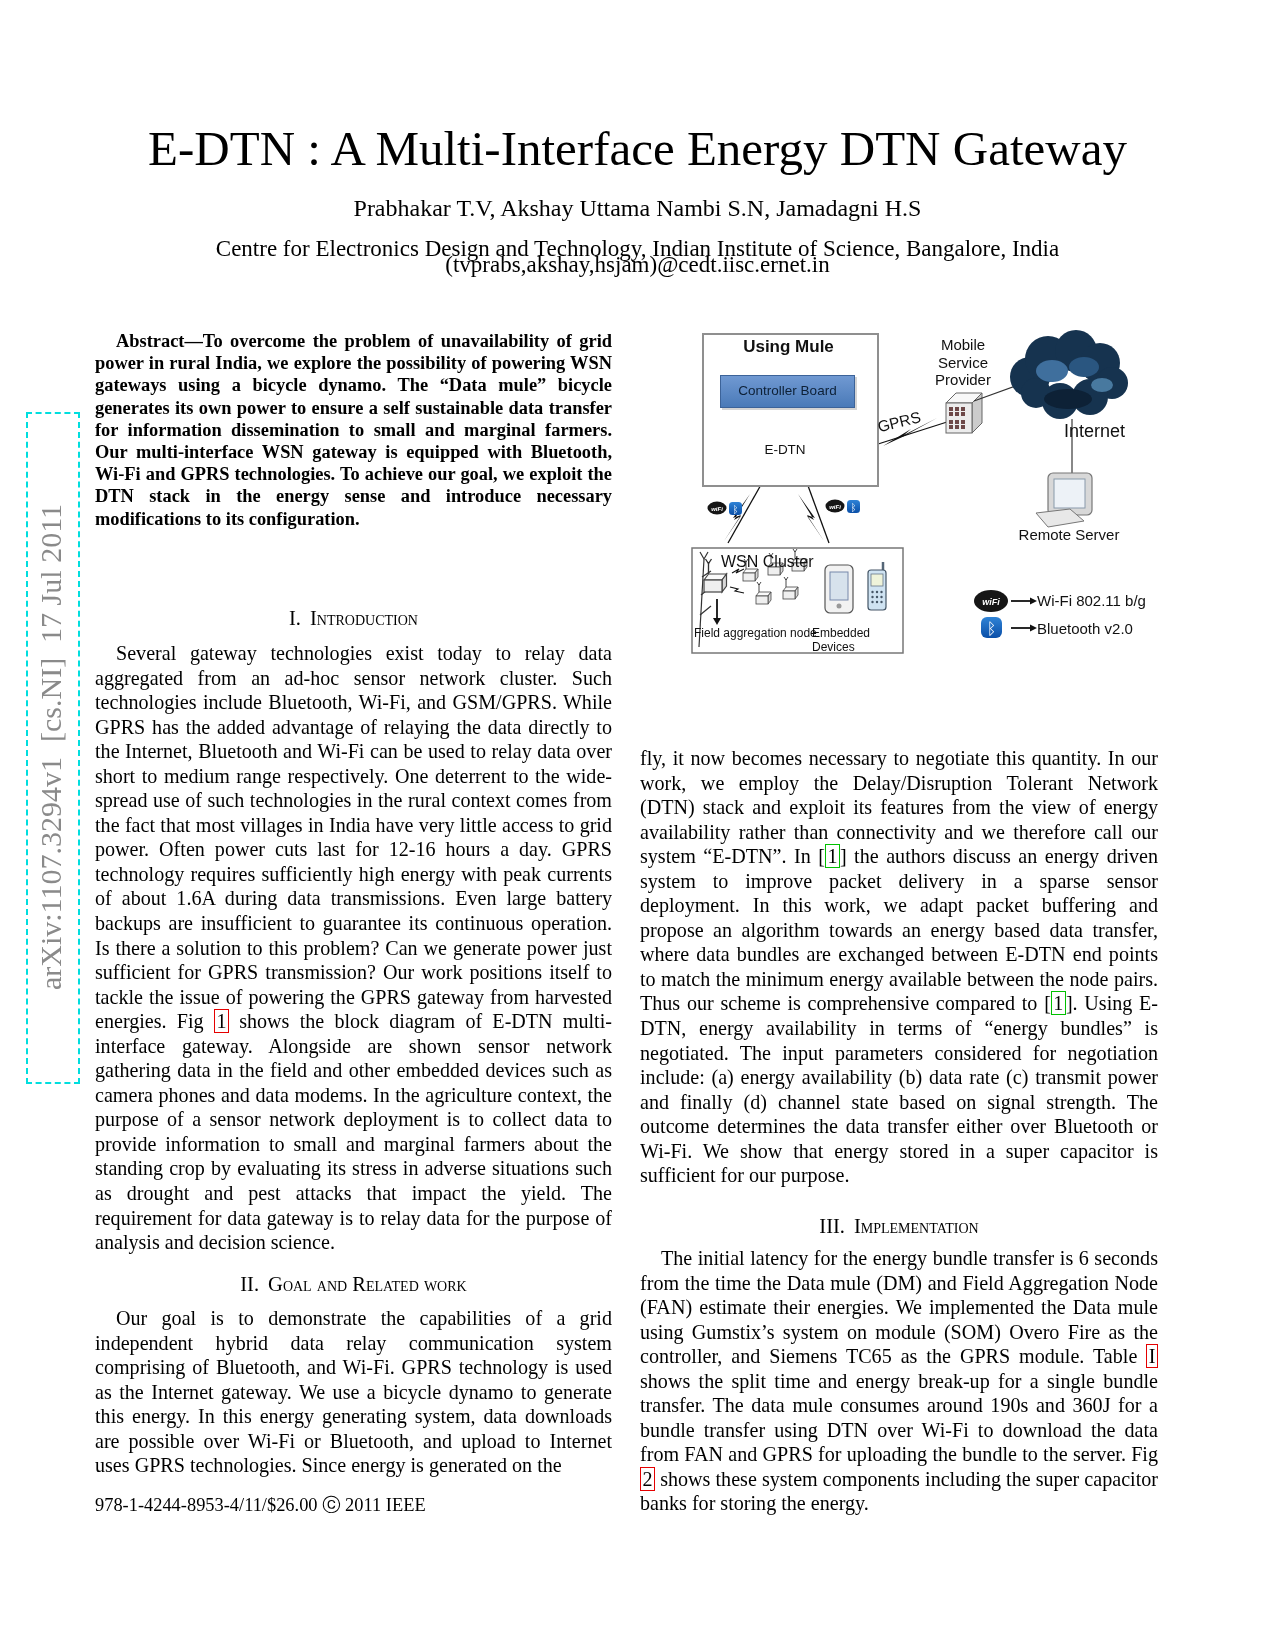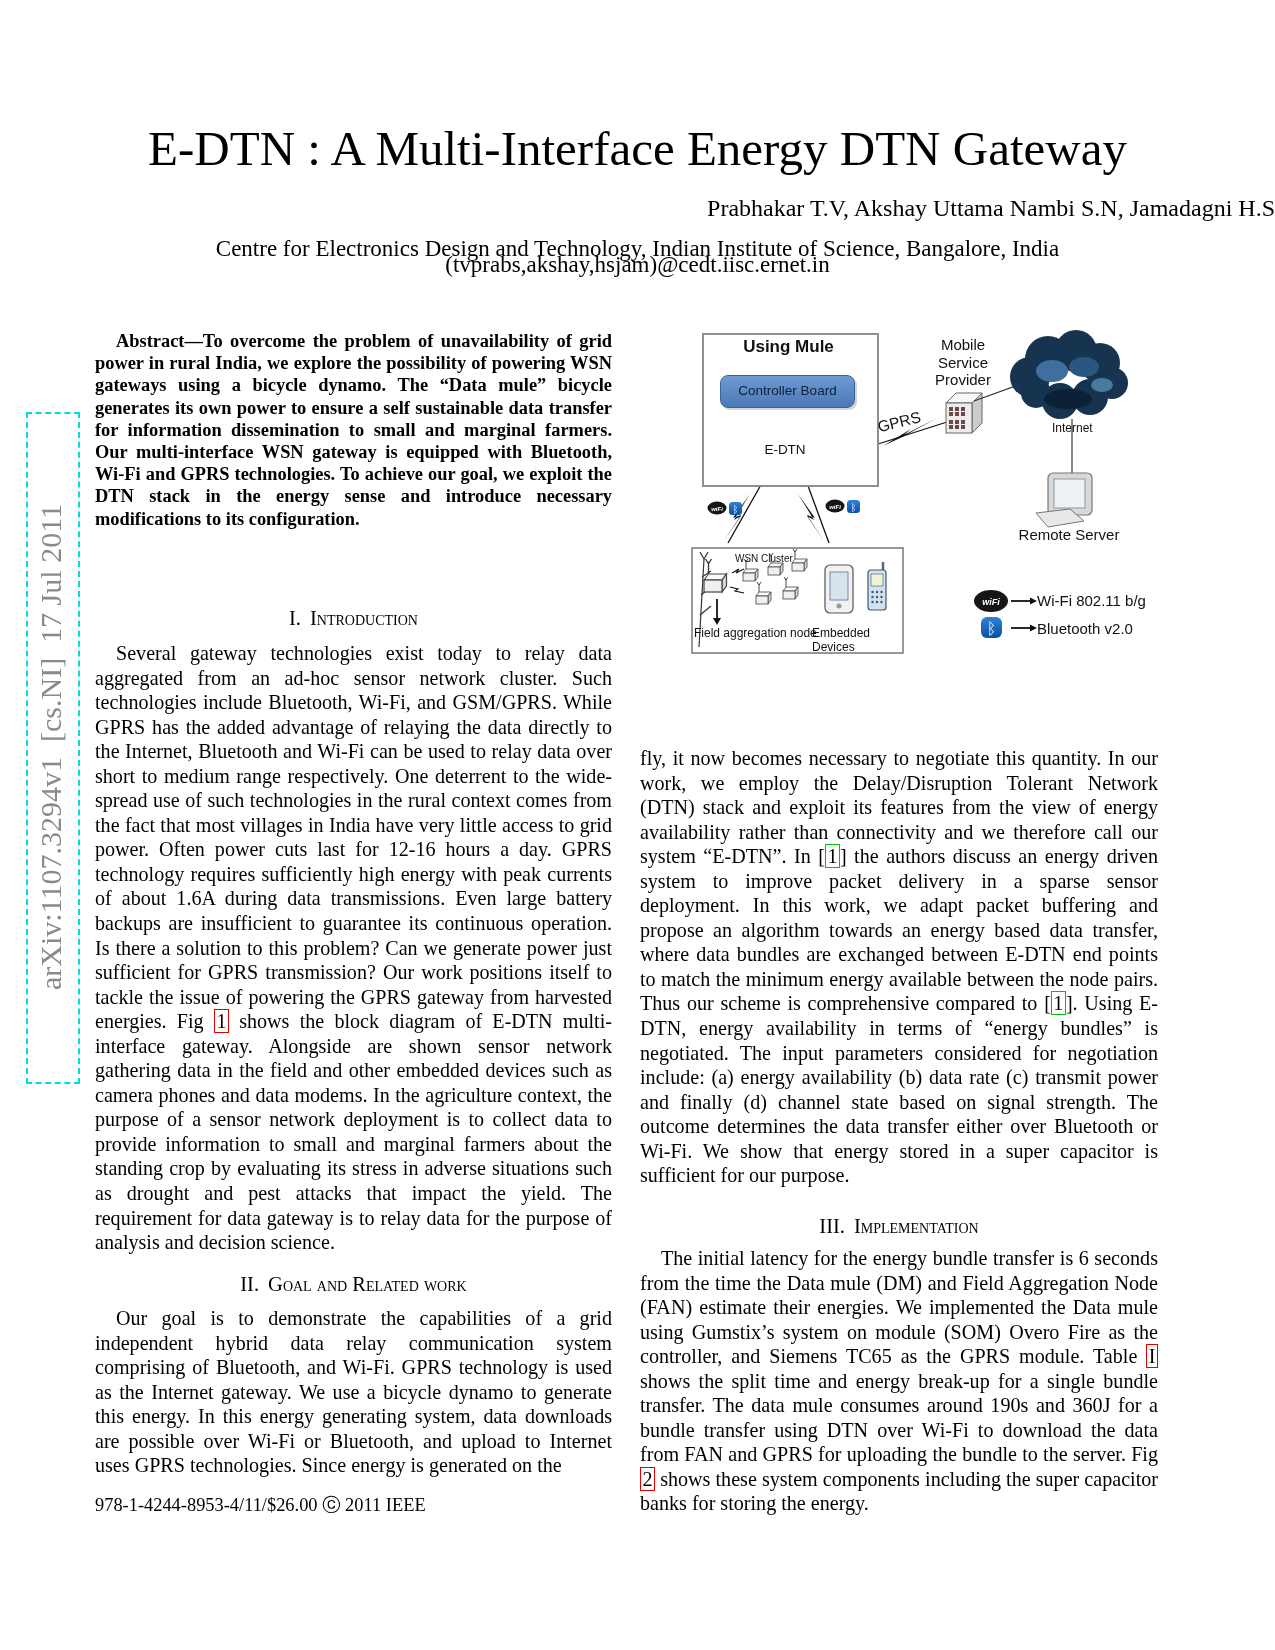--- a/index.html
+++ b/index.html
@@ -4,21 +4,21 @@
 <style>
   html,body{margin:0;padding:0;background:#fff;}
   .page{position:relative;width:1275px;height:1650px;background:#ffffff;overflow:hidden;
         font-family:"Liberation Serif",serif;color:#000;}
   .abs{position:absolute;}
   .just{text-align:justify;text-justify:inter-word;hyphens:auto;}
   .indent{text-indent:21px;}
 
   
   .title{left:0;top:119px;width:1275px;font-size:49px;line-height:60px;text-align:center;}
-  .authors{left:0;top:195px;width:1275px;font-size:24px;text-align:right;}
+  .authors{left:0;top:195px;width:1275px;font-size:24px;text-align:center;}
   .affil{left:0;top:225px;width:1275px;font-size:23px;text-align:center;margin-top:11px;}
   .email{left:0;top:252px;width:1275px;font-size:23px;text-align:center;}
 
   
   .colL{left:95px;width:517px;}
   .colR{left:640px;width:518px;}
   .body-text{font-size:20.1px;line-height:24.55px;}
   .abstract-text{font-size:18.4px;line-height:22.2px;font-weight:bold;}
   .heading{font-size:20.5px;line-height:24px;text-align:center;}
   .sc{font-variant:small-caps;}
@@ -32,29 +32,29 @@
   
   .stamp-box{left:26px;top:412px;width:50px;height:668px;border:2px dashed #00dede;}
   .stamp-text{left:-279px;top:725px;width:660px;height:44px;line-height:44px;text-align:center;
               transform:rotate(-90deg);font-size:30px;color:#8a8a8a;white-space:pre;}
 
   
   .fig{left:640px;top:315px;width:535px;height:400px;}
   .fig .lbl{position:absolute;font-family:"Liberation Sans",sans-serif;color:#111;}
   .dm-box{position:absolute;left:62px;top:18px;width:173px;height:150px;border:2px solid #8f8f8f;background:#fff;}
   .dm-title{left:62px;top:22px;width:173px;text-align:center;font-weight:bold;font-size:17px;}
-  .ctrl-board{position:absolute;left:80px;top:60px;width:133px;height:31px;border-radius:8px;
+  .ctrl-board{position:absolute;left:80px;top:60px;width:133px;height:31px;border-radius:0;
       background:linear-gradient(#7099d2,#4a7ab8);border:1px solid #3c6399;box-shadow:2px 2px 0 #d4d4d4;
       font-family:"Liberation Sans",sans-serif;font-size:13.5px;color:#0d2036;text-align:center;line-height:30px;}
   .edtn-lbl{left:112px;top:115px;width:66px;height:40px;line-height:40px;text-align:center;font-size:13.5px;}
   .gprs-lbl{left:237px;top:96px;width:62px;font-size:15.5px;transform:rotate(-14deg);color:#222;}
   .msp-lbl{left:283px;top:21px;width:80px;text-align:center;font-size:15px;line-height:17.5px;}
-  .internet-lbl{left:412px;top:106px;width:72px;font-size:12px;}
+  .internet-lbl{left:424px;top:106px;width:72px;font-size:18px;}
   .remote-lbl{left:375px;top:211px;width:108px;text-align:center;font-size:15px;}
-  .wsncluster-lbl{left:95px;top:238px;font-size:10px;}
+  .wsncluster-lbl{left:81px;top:238px;font-size:16px;}
   .fieldagg-lbl{left:54px;top:311px;width:134px;font-size:12px;}
   .embdev-lbl{left:172px;top:311px;width:100px;font-size:12px;}
   .legend-wifi-lbl{left:397px;top:277px;font-size:15px;}
   .legend-bt-lbl{left:397px;top:305px;font-size:15px;}
   .caption{left:640px;top:676px;width:518px;text-align:center;font-size:17.3px;line-height:22px;}
 </style>
 </head>
 <body>
 
 <div class="page">

